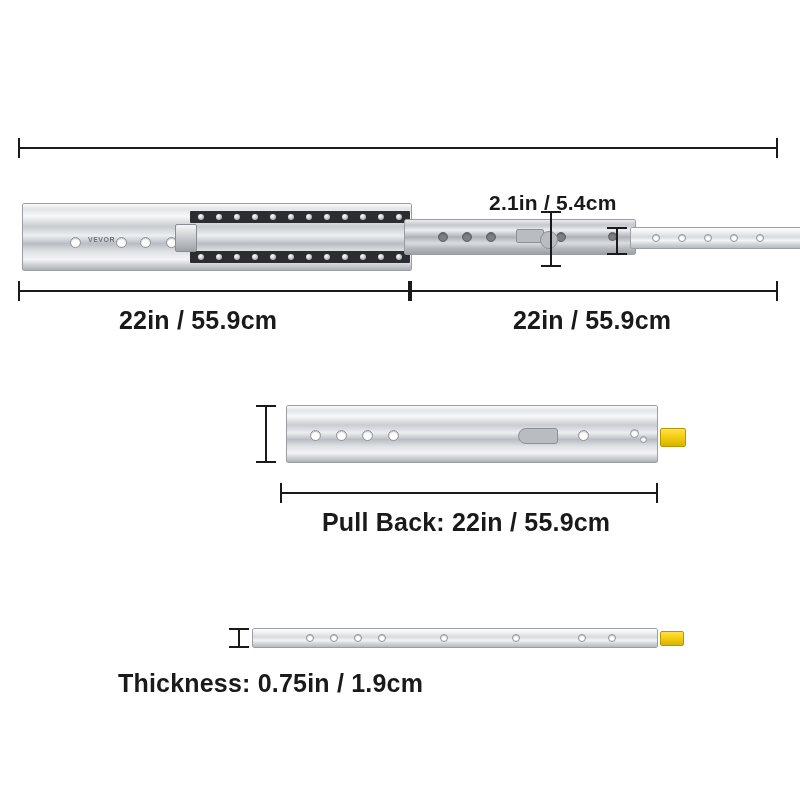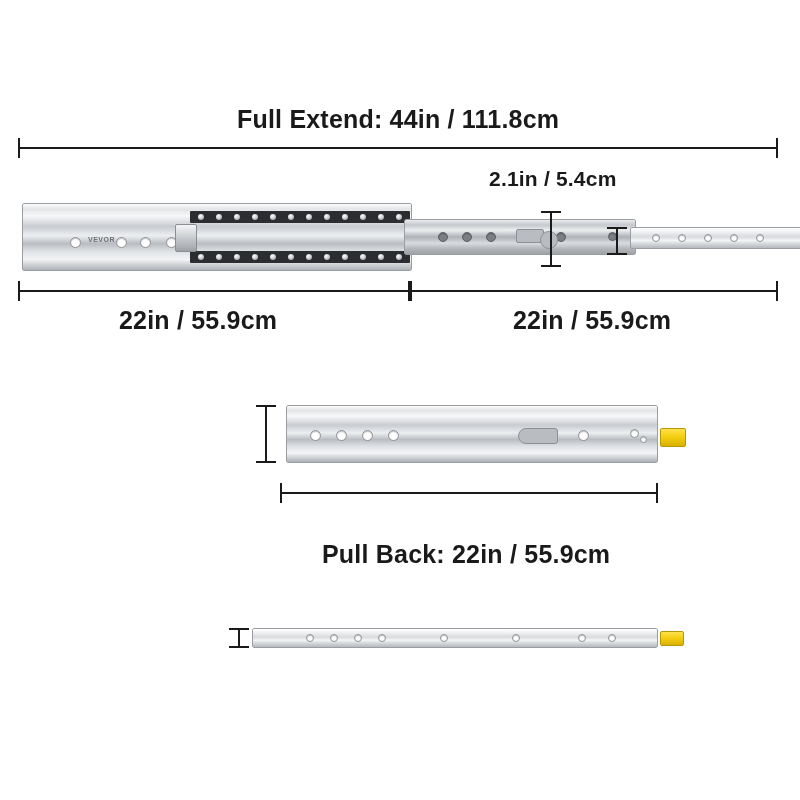--- a/index.html
+++ b/index.html
@@ -136,21 +136,20 @@
     border: 1px solid #8a8e93;
     box-sizing: border-box;
     border-radius: 2px;
   }
 </style>
 </head>
 <body>
 
 <div class="stage">
 
-  <div class="lbl lbl-26" style="left:237px; top:105px;">Full Extend: 44in / 111.8cm</div>
 
   <div class="dim-h" style="left:18px; top:147px; width:760px;"></div>
 
   <div>
 
     <div class="rail" style="left:22px; top:203px; width:390px; height:68px;">
       <div class="metal"></div>
     </div>
     <div class="logo" style="left:88px; top:236px;">VEVOR</div>
     <div class="hole" style="left:70px; top:237px; width:11px; height:11px;"></div>
@@ -201,21 +200,21 @@
     <div class="rail" style="left:630px; top:227px; width:178px; height:22px;">
       <div class="metal lite"></div>
     </div>
     <div class="hole" style="left:652px; top:234px; width:8px; height:8px;"></div>
     <div class="hole" style="left:678px; top:234px; width:8px; height:8px;"></div>
     <div class="hole" style="left:704px; top:234px; width:8px; height:8px;"></div>
     <div class="hole" style="left:730px; top:234px; width:8px; height:8px;"></div>
     <div class="hole" style="left:756px; top:234px; width:8px; height:8px;"></div>
   </div>
 
-  <div class="lbl lbl-22" style="left:489px; top:167px;">2.1in / 5.4cm</div>
+  <div class="lbl lbl-22" style="left:489px; top:191px;">2.1in / 5.4cm</div>
   <div class="dim-v" style="left:550px; top:211px; height:56px;"></div>
 
   <div class="dim-v" style="left:616px; top:227px; height:28px;"></div>
 
   <div class="dim-h" style="left:18px; top:290px; width:392px;"></div>
   <div class="dim-h" style="left:410px; top:290px; width:368px;"></div>
 
   <div class="lbl lbl-26" style="left:119px; top:306px;">22in / 55.9cm</div>
   <div class="lbl lbl-26" style="left:513px; top:306px;">22in / 55.9cm</div>
 
@@ -230,32 +229,33 @@
     <div class="slot" style="left:518px; top:428px; width:40px; height:16px; border-radius:8px 3px 3px 8px;"></div>
     <div class="hole" style="left:578px; top:430px; width:11px; height:11px;"></div>
     <div class="hole" style="left:630px; top:429px; width:9px; height:9px;"></div>
     <div class="hole" style="left:640px; top:436px; width:7px; height:7px;"></div>
     <div class="yellow-tab" style="left:660px; top:428px; width:26px; height:19px;"></div>
   </div>
 
   <div class="dim-v" style="left:265px; top:405px; height:58px;"></div>
 
   <div class="dim-h" style="left:280px; top:492px; width:378px;"></div>
-  <div class="lbl lbl-26" style="left:322px; top:508px;margin-top:32px;">Pull Back: 22in / 55.9cm</div>
+  <div class="lbl lbl-26" style="left:322px; top:508px;">Pull Back: 22in / 55.9cm</div>
 
   <div>
     <div class="rail" style="left:252px; top:628px; width:406px; height:20px;">
       <div class="metal lite"></div>
     </div>
     <div class="hole" style="left:306px; top:634px; width:8px; height:8px;"></div>
     <div class="hole" style="left:330px; top:634px; width:8px; height:8px;"></div>
     <div class="hole" style="left:354px; top:634px; width:8px; height:8px;"></div>
     <div class="hole" style="left:378px; top:634px; width:8px; height:8px;"></div>
     <div class="hole" style="left:440px; top:634px; width:8px; height:8px;"></div>
     <div class="hole" style="left:512px; top:634px; width:8px; height:8px;"></div>
     <div class="hole" style="left:578px; top:634px; width:8px; height:8px;"></div>
     <div class="hole" style="left:608px; top:634px; width:8px; height:8px;"></div>
     <div class="yellow-tab" style="left:660px; top:631px; width:24px; height:15px;"></div>
   </div>
 
   <div class="dim-v" style="left:238px; top:628px; height:20px;"></div>
+  <div class="lbl lbl-26" style="left:118px; top:669px;">Thickness: 0.75in / 1.9cm</div>
 
 </div>
 
 </body></html>

